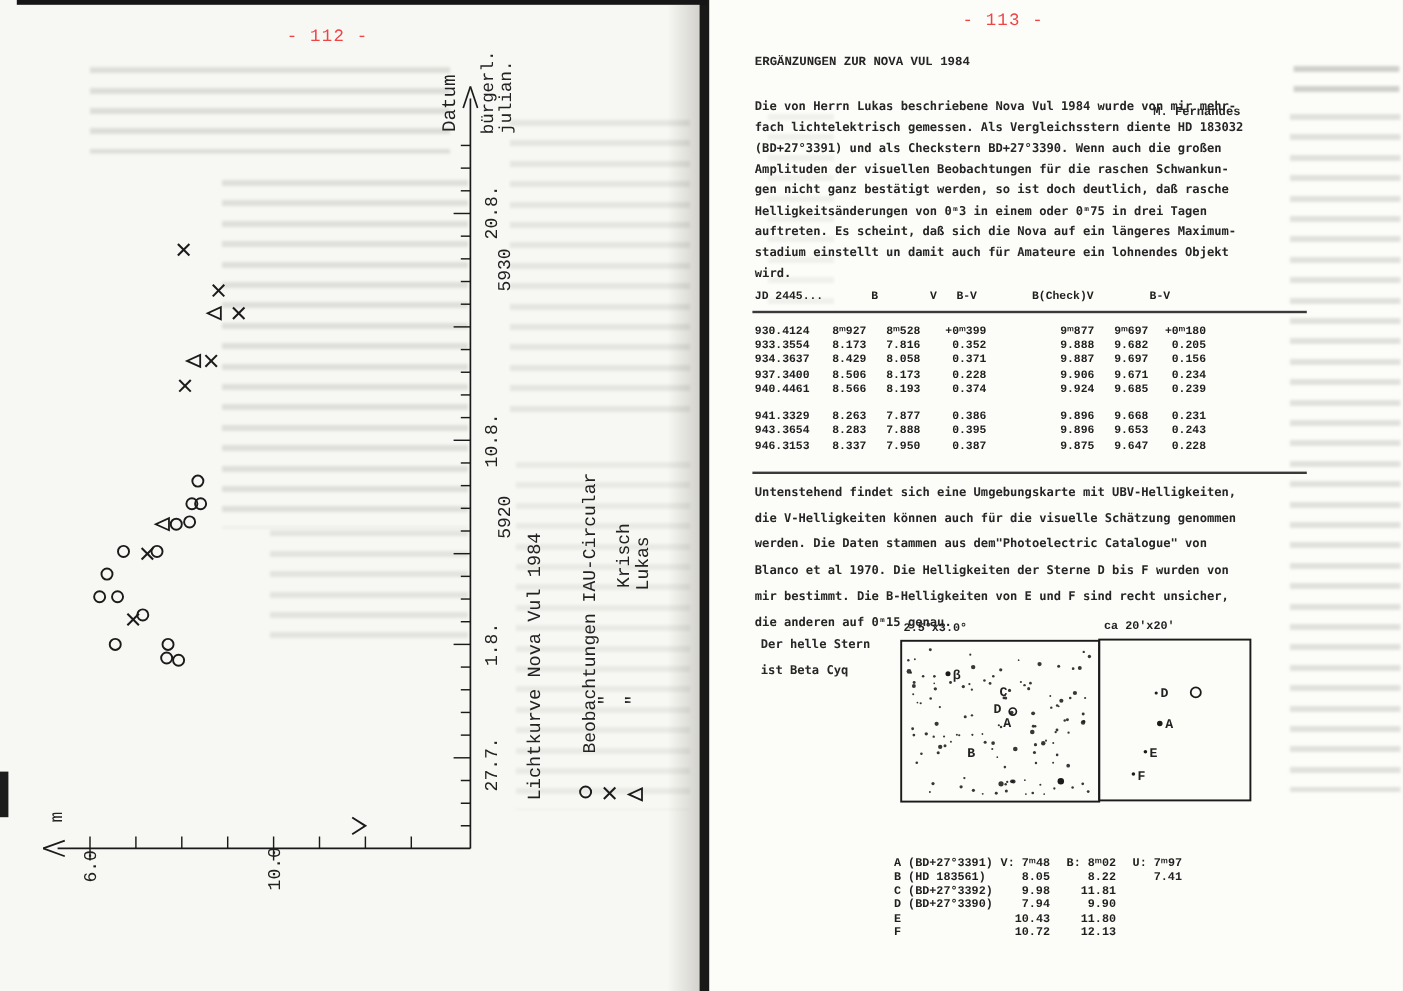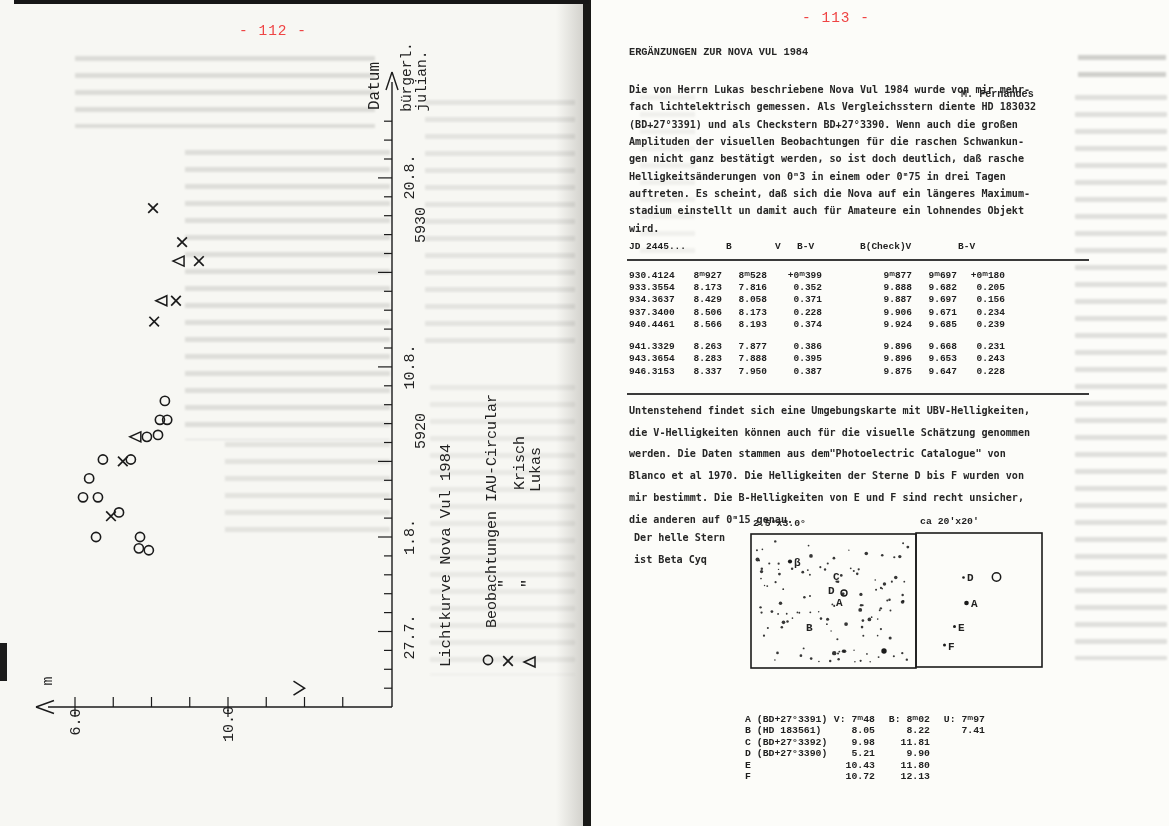--- a/index.html
+++ b/index.html
@@ -450,21 +450,21 @@
         <span>7.41</span>
       </div>
       <div class="srow">
         <span>C (BD+27°3392)</span>
         <span>9.98</span>
         <span>11.81</span>
         <span></span>
       </div>
       <div class="srow">
         <span>D (BD+27°3390)</span>
-        <span>5.21</span>
+        <span>7.94</span>
         <span>9.90</span>
         <span></span>
       </div>
       <div class="srow">
         <span>E</span>
         <span>10.43</span>
         <span>11.80</span>
         <span></span>
       </div>
       <div class="srow">

